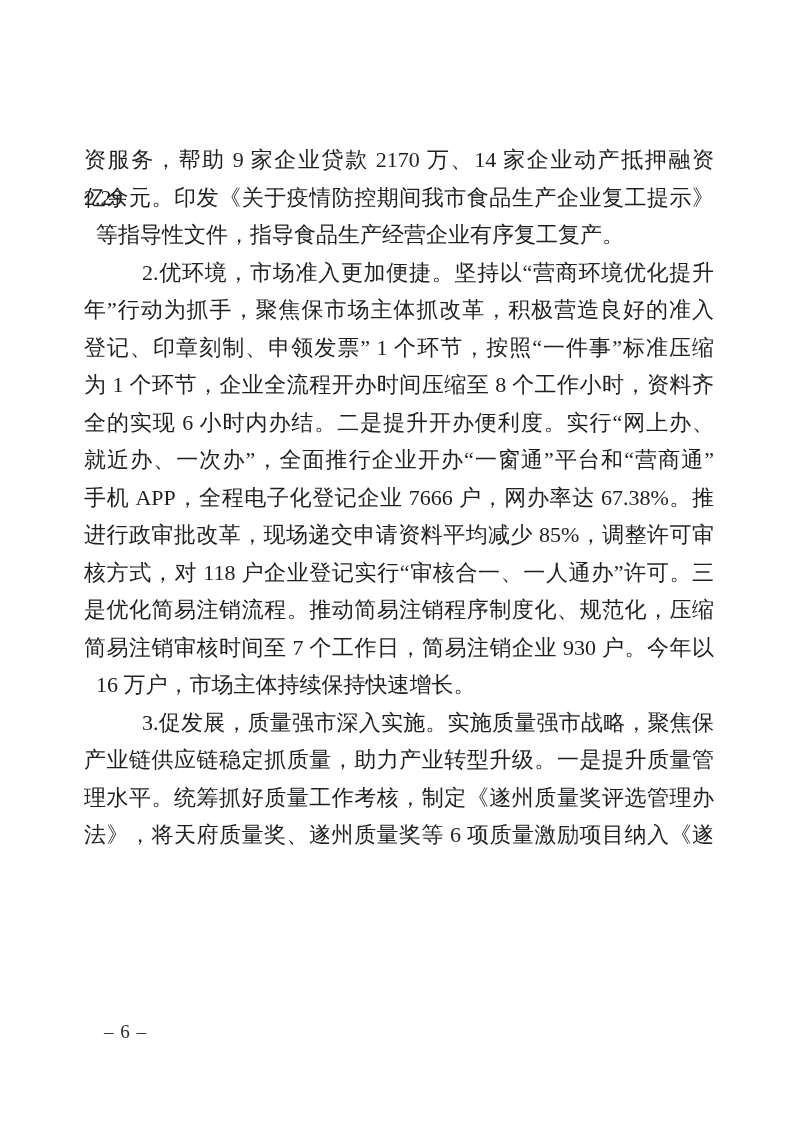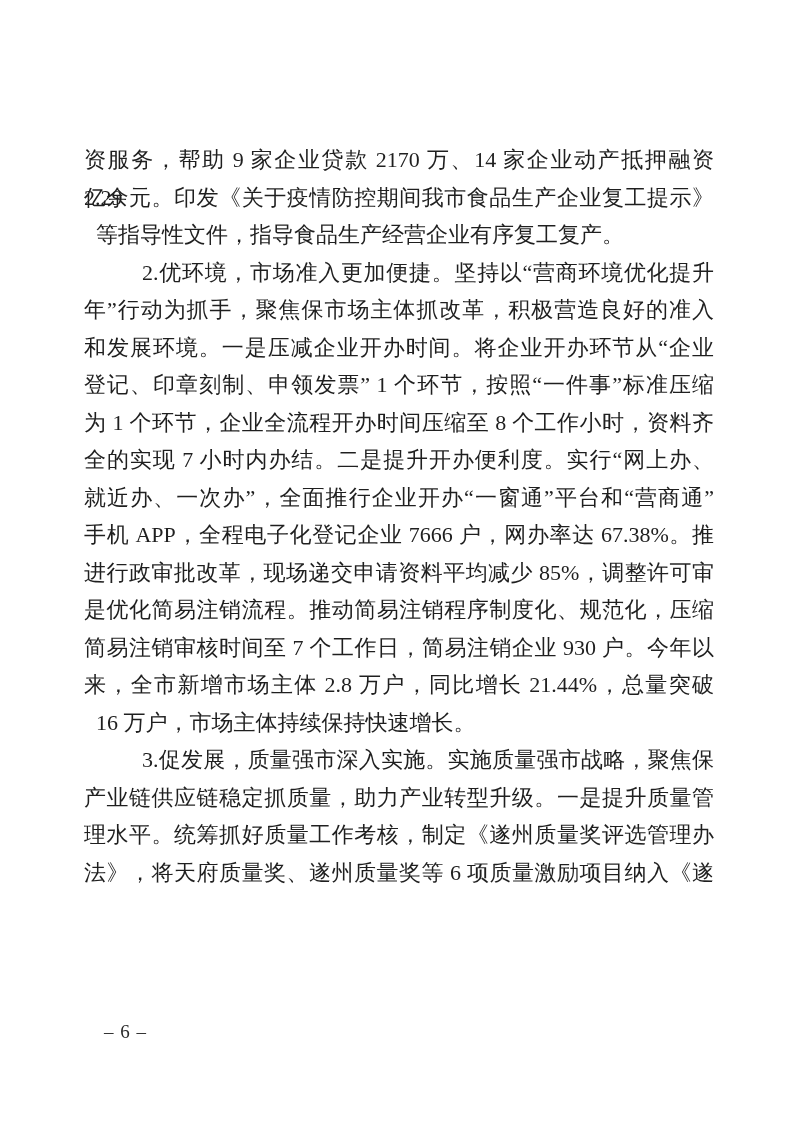--- a/index.html
+++ b/index.html
@@ -57,30 +57,29 @@
 </head>
 <body>
 
 <div class="page">
   <div class="text-block" id="text-block">
       <div class="line"><span class="run">资服务，帮助 9 家企业贷款 2170 万、14 家企业动产抵押融资 2.29</span></div>
       <div class="line"><span class="run">亿余元。印发《关于疫情防控期间我市食品生产企业复工提示》</span></div>
       <div class="line no-justify"><span class="run">等指导性文件，指导食品生产经营企业有序复工复产。</span></div>
       <div class="line indent"><span class="run bold">2.优环境，市场准入更加便捷。</span><span class="run">坚持以“营商环境优化提升</span></div>
       <div class="line"><span class="run">年”行动为抓手，聚焦保市场主体抓改革，积极营造良好的准入</span></div>
-      <div class="line"><span class="run">和发展环境。</span><span class="run bold">一是</span><span class="run">压减企业开办时间。将企业开办环节从“企业</span></div>
       <div class="line"><span class="run">登记、印章刻制、申领发票” 1 个环节，按照“一件事”标准压缩</span></div>
       <div class="line"><span class="run">为 1 个环节，企业全流程开办时间压缩至 8 个工作小时，资料齐</span></div>
-      <div class="line"><span class="run">全的实现 7 小时内办结。</span><span class="run bold">二是</span><span class="run">提升开办便利度。实行“网上办、</span></div>
+      <div class="line"><span class="run">全的实现 6 小时内办结。</span><span class="run bold">二是</span><span class="run">提升开办便利度。实行“网上办、</span></div>
       <div class="line"><span class="run">就近办、一次办”，全面推行企业开办“一窗通”平台和“营商通”</span></div>
       <div class="line"><span class="run">手机 APP，全程电子化登记企业 7666 户，网办率达 67.38%。推</span></div>
       <div class="line"><span class="run">进行政审批改革，现场递交申请资料平均减少 85%，调整许可审</span></div>
+      <div class="line"><span class="run">核方式，对 118 户企业登记实行“审核合一、一人通办”许可。</span><span class="run bold">三</span></div>
       <div class="line"><span class="run bold">是</span><span class="run">优化简易注销流程。推动简易注销程序制度化、规范化，压缩</span></div>
       <div class="line"><span class="run">简易注销审核时间至 7 个工作日，简易注销企业 930 户。今年以</span></div>
-      <div class="line"><span class="run">来，全市新增市场主体 2.8 万户，同比增长 21.44%，总量突破</span></div>
       <div class="line no-justify"><span class="run">16 万户，市场主体持续保持快速增长。</span></div>
       <div class="line indent"><span class="run bold">3.促发展，质量强市深入实施。</span><span class="run">实施质量强市战略，聚焦保</span></div>
       <div class="line"><span class="run">产业链供应链稳定抓质量，助力产业转型升级。</span><span class="run bold">一是</span><span class="run">提升质量管</span></div>
       <div class="line"><span class="run">理水平。统筹抓好质量工作考核，制定《遂州质量奖评选管理办</span></div>
       <div class="line"><span class="run">法》，将天府质量奖、遂州质量奖等 6 项质量激励项目纳入《遂</span></div>
     </div>
   <div class="page-number">– 6 –</div>
 </div>
 
 </body></html>

